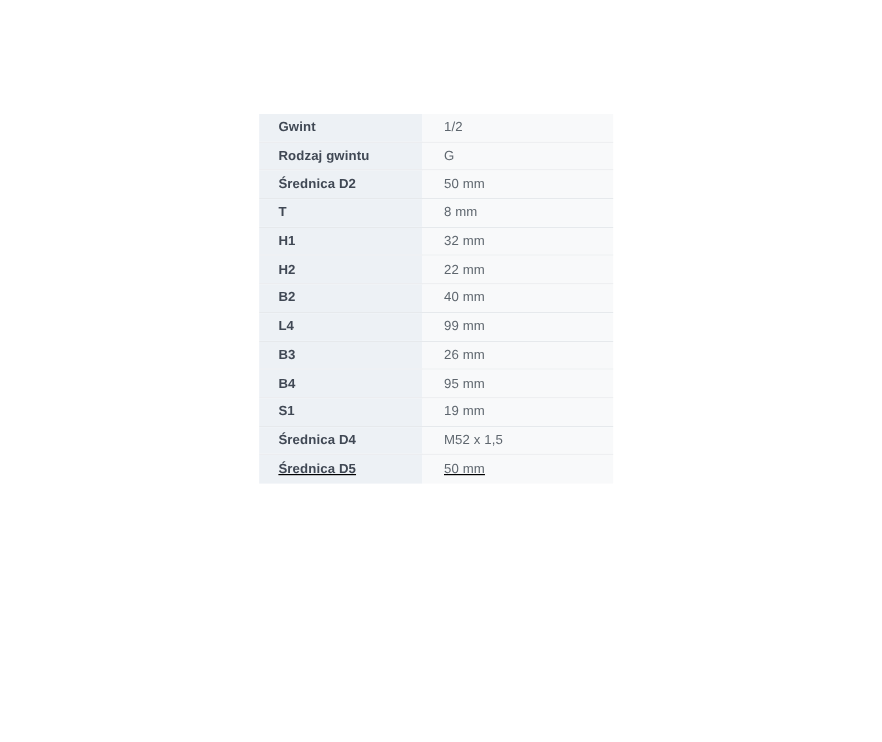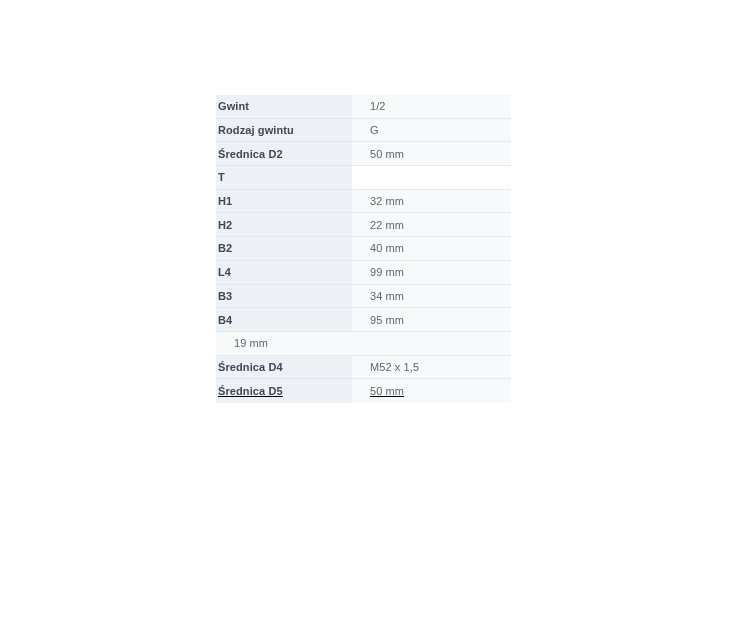--- a/index.html
+++ b/index.html
@@ -29,21 +29,21 @@
   .spec-row:last-child {
     border-bottom: none;
     text-decoration: underline;
   }
   .spec-label-cell {
     width: 136px;
     box-sizing: border-box;
     background: var(--label-bg, #edf1f5);
     display: flex;
     align-items: center;
-    padding-left: 2px;
+    padding-left: 16px;
     font-size: 11px;
     font-weight: 700;
     color: var(--label-text, #404854);
     letter-spacing: 0.1px;
     white-space: nowrap;
     overflow: hidden;
   }
   .spec-value-cell {
     flex: 1;
     box-sizing: border-box;
@@ -76,20 +76,21 @@
     </div>
 
     <div class="spec-row">
       <div class="spec-label-cell">Średnica D2</div>
       <div class="spec-value-cell">50 mm</div>
     </div>
 
 
     <div class="spec-row">
       <div class="spec-label-cell">T</div>
+      <div class="spec-value-cell">8 mm</div>
     </div>
 
     <div class="spec-row">
       <div class="spec-label-cell">H1</div>
       <div class="spec-value-cell">32 mm</div>
     </div>
 
     <div class="spec-row">
       <div class="spec-label-cell">H2</div>
       <div class="spec-value-cell">22 mm</div>
@@ -101,29 +102,30 @@
       <div class="spec-value-cell">40 mm</div>
     </div>
 
     <div class="spec-row">
       <div class="spec-label-cell">L4</div>
       <div class="spec-value-cell">99 mm</div>
     </div>
 
     <div class="spec-row">
       <div class="spec-label-cell">B3</div>
-      <div class="spec-value-cell">34 mm</div>
+      <div class="spec-value-cell">26 mm</div>
     </div>
 
     <div class="spec-row">
       <div class="spec-label-cell">B4</div>
       <div class="spec-value-cell">95 mm</div>
     </div>
 
     <div class="spec-row">
+      <div class="spec-label-cell">S1</div>
       <div class="spec-value-cell">19 mm</div>
     </div>
 
 
     <div class="spec-row">
       <div class="spec-label-cell">Średnica D4</div>
       <div class="spec-value-cell">M52 x 1,5</div>
     </div>
 
     <div class="spec-row">

